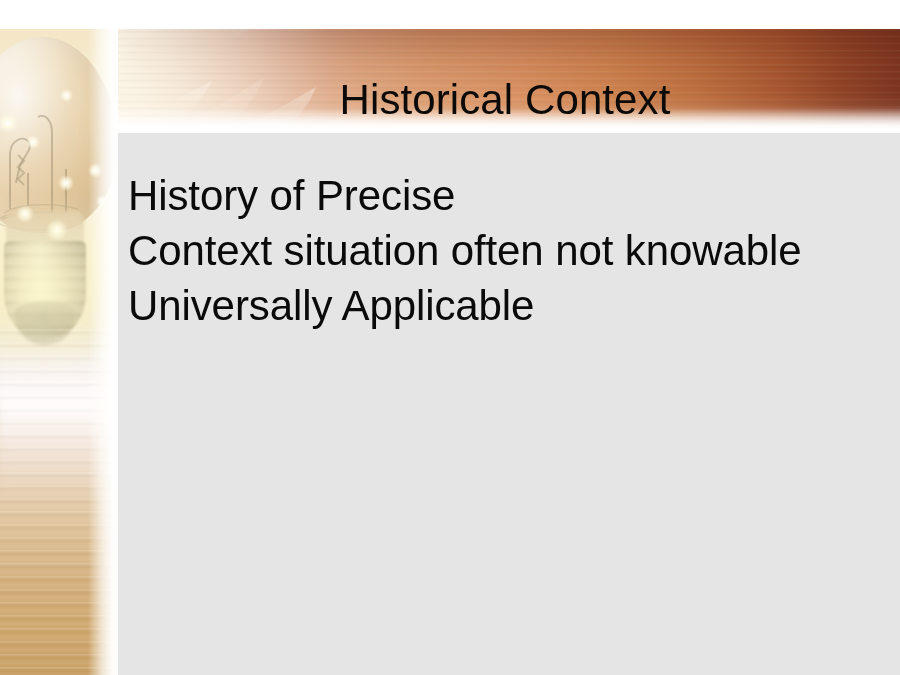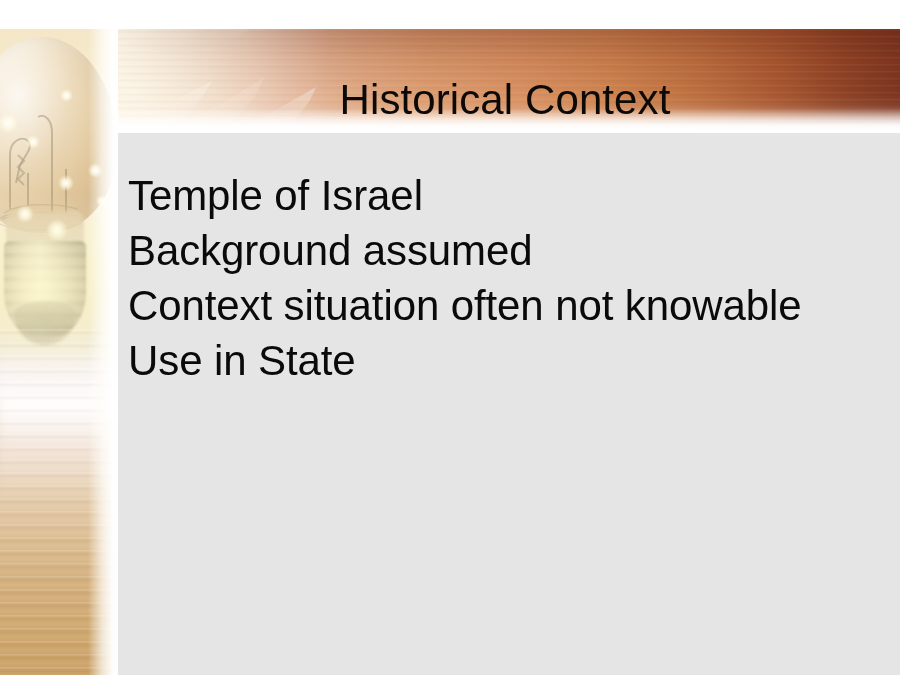--- a/index.html
+++ b/index.html
@@ -378,19 +378,18 @@
     <div class="sparkle" style="left:46px;  top:190px; width:22px; height:22px;"></div>
     <div class="sparkle" style="left:96px;  top:166px; width:12px; height:12px;"></div>
 
     <div class="bulb-glow"></div>
     <div class="sb-haze"></div>
     <div class="sb-streaks"></div>
     <div class="sb-feather"></div>
   </div>
 
   <ul class="body-list">
-    <li>Temple of Israel</li>
-    <li>Background assumed</li>
+    <li>History of Precise</li>
     <li>Context situation often not knowable</li>
-    <li>Use in State</li>
+    <li>Universally Applicable</li>
   </ul>
 
 </div>
 
 </body></html>

